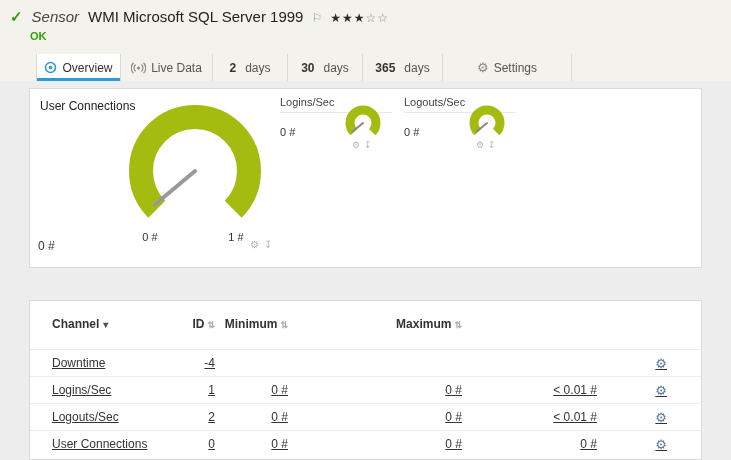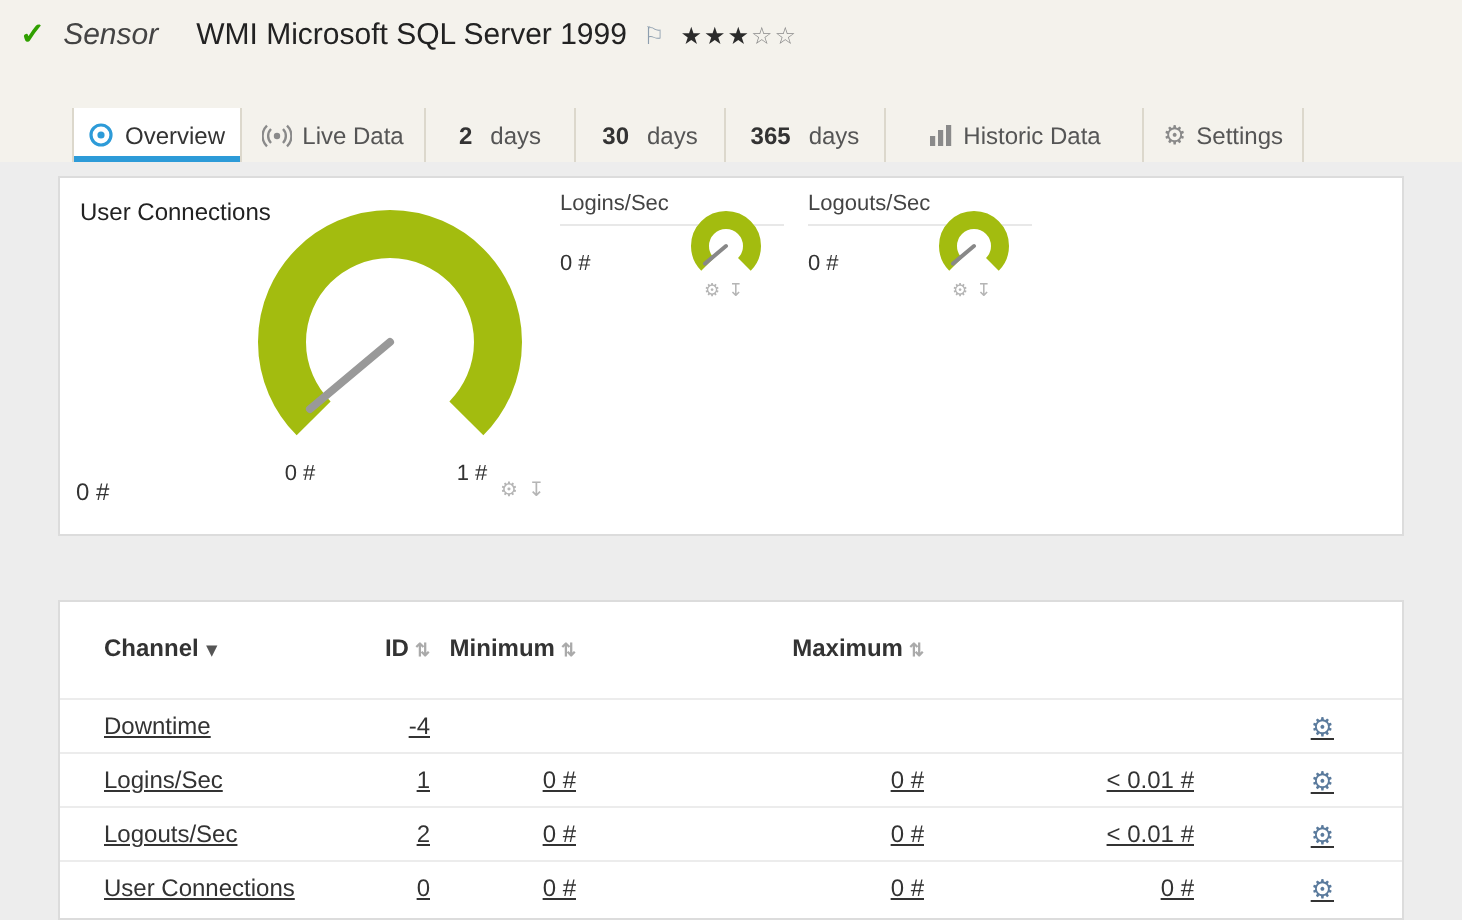--- a/index.html
+++ b/index.html
@@ -10,21 +10,21 @@
     position:relative;
     overflow:hidden;
     font-size:12px;
     color:#333;
   }
 
   
   .header { background:#f4f2ec; height:54px; padding:8px 10px 0 10px; }
   .h-row { display:flex; align-items:baseline; }
   .check { color:#30a000; font-weight:bold; font-size:15px; margin-right:9px; }
-  .kind  { font-style:italic; font-size:15px; color:#444; margin-right:19px; }
+  .kind  { font-style:italic; font-size:15px; color:#444; margin-right:9px; }
   .title { font-size:15px; color:#222; }
   .flag  { color:#8d9eae; font-size:12px; margin-left:8px; }
   .stars { font-size:12px; margin-left:8px; letter-spacing:1px; cursor:pointer; }
   .stars .filled { color:#2b2b2b; }
   .stars .empty  { color:#8a8a8a; }
   .status-ok { color:#30a000; font-size:11px; font-weight:bold; margin:4px 0 0 20px; }
 
   
   .tabs { display:flex; background:#f4f2ec; height:27px; padding-left:36px; font-size:12px; color:#555; }
   .tab { display:flex; align-items:center; justify-content:center; gap:5px;
@@ -85,20 +85,21 @@
 <body>
 
 <div class="header">
   <div class="h-row">
     <span class="check">✓</span>
     <span class="kind">Sensor</span>
     <span class="title">WMI Microsoft SQL Server 1999</span>
     <span class="flag">⚐</span>
     <span class="stars"><span class="filled">★★★</span><span class="empty">☆☆</span></span>
   </div>
+  <div class="status-ok">OK</div>
 </div>
 
 <div class="tabs">
   <div class="tab active">
     <span class="tico">
       <svg width="13" height="13" viewBox="0 0 13 13">
           <circle cx="6.5" cy="6.5" r="5" fill="none" stroke="currentColor" stroke-width="1.6"></circle>
           <circle cx="6.5" cy="6.5" r="1.8" fill="currentColor"></circle>
         </svg>
     </span>
@@ -120,30 +121,20 @@
     <span class="num">2</span>
     <span>days</span>
   </div>
   <div class="tab">
     <span class="num">30</span>
     <span>days</span>
   </div>
   <div class="tab">
     <span class="num">365</span>
     <span>days</span>
-  </div>
-  <div class="tab">
-    <span class="tico">
-      <svg width="13" height="12" viewBox="0 0 13 12">
-          <rect x="1" y="6" width="2.6" height="5" fill="currentColor"></rect>
-          <rect x="5" y="3" width="2.6" height="8" fill="currentColor"></rect>
-          <rect x="9" y="0.5" width="2.6" height="10.5" fill="currentColor"></rect>
-        </svg>
-    </span>
-    <span>Historic Data</span>
   </div>
   <div class="tab">
     <span class="gear-glyph">⚙</span>
     <span>Settings</span>
   </div>
 </div>
 
 <div class="content">
 
   <div class="card gauge-card">

